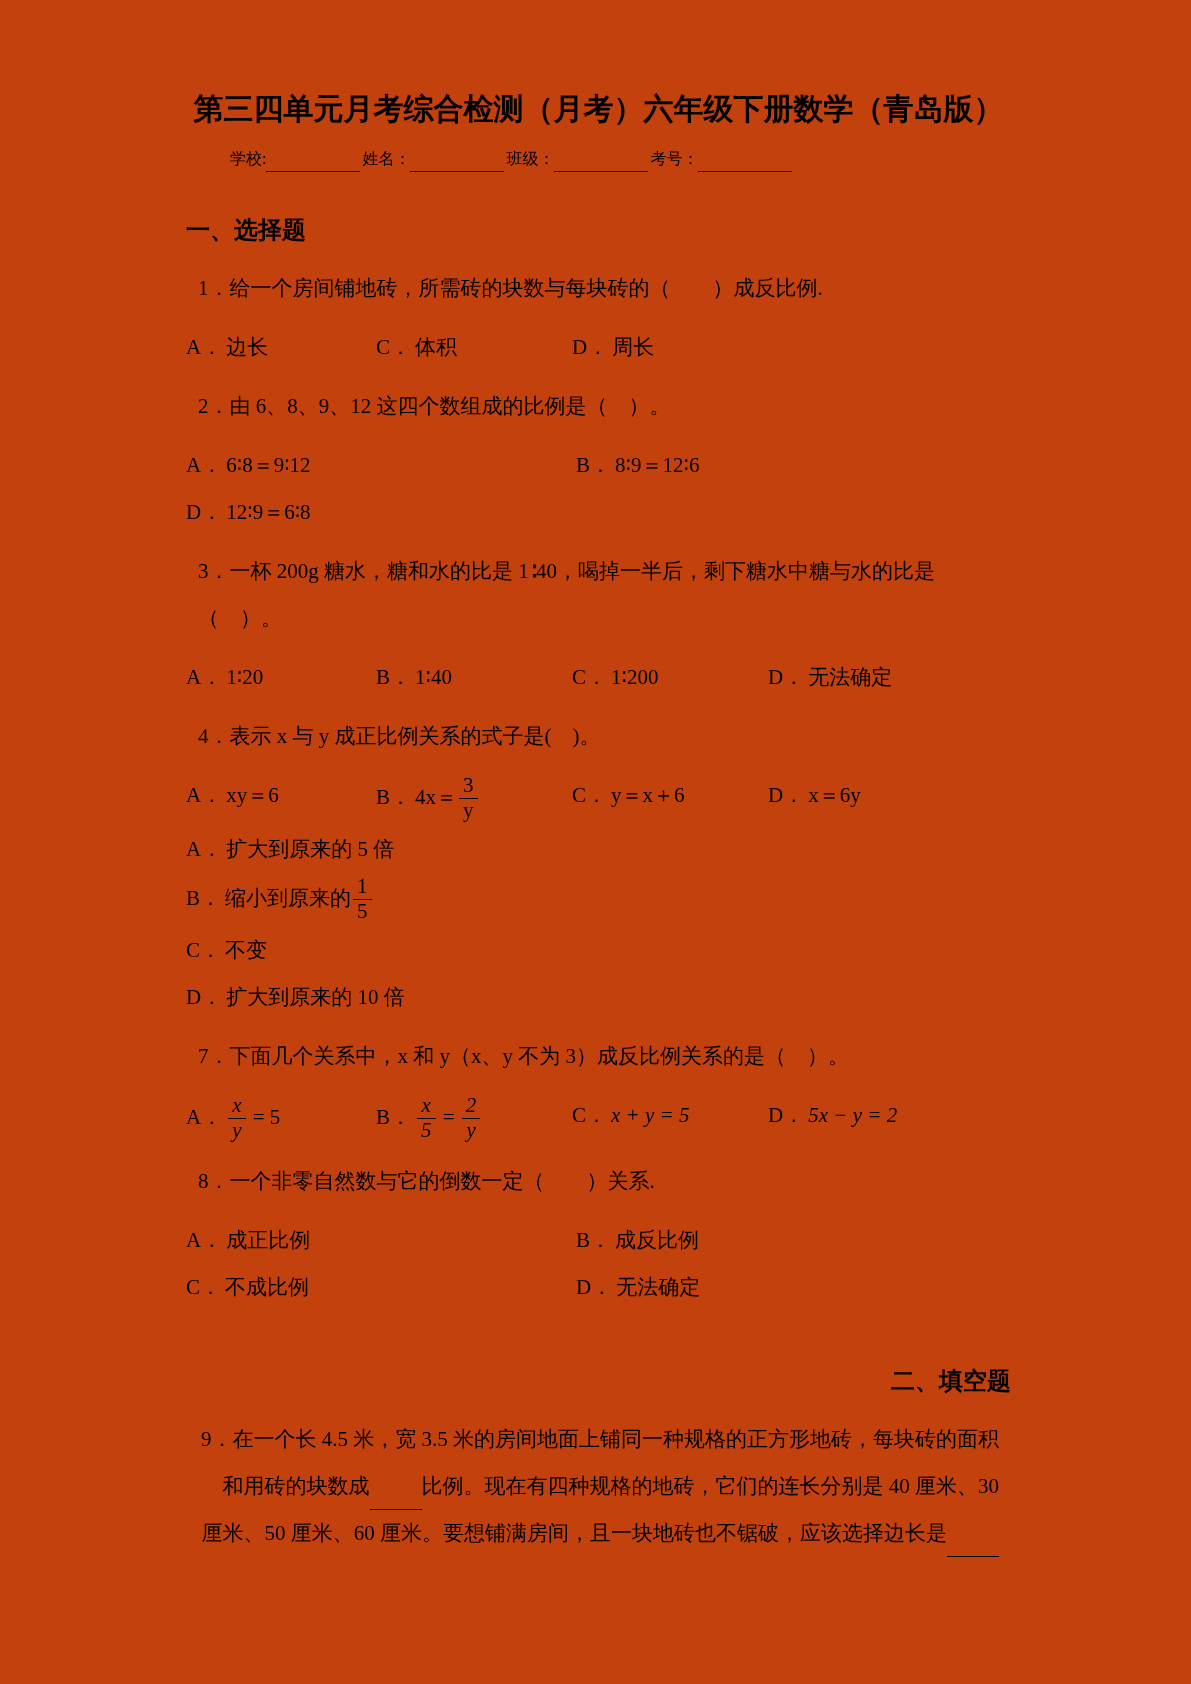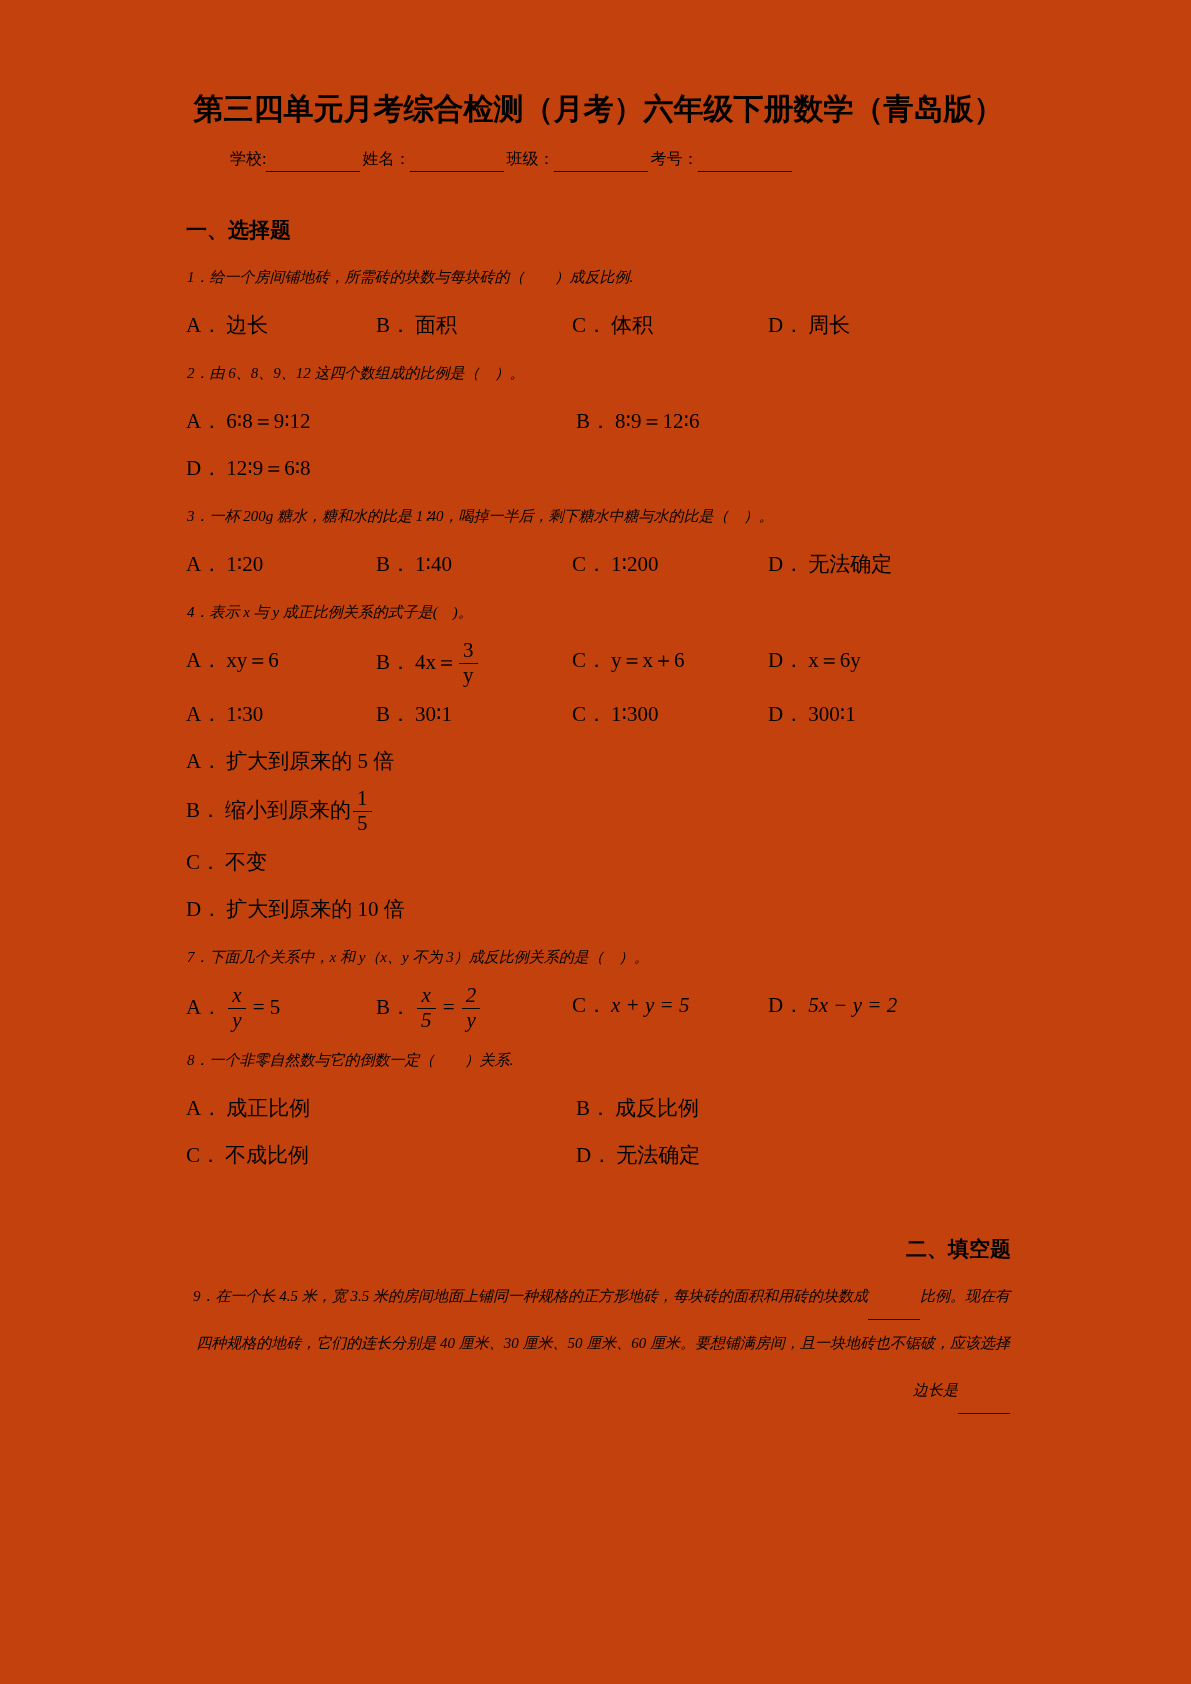--- a/index.html
+++ b/index.html
@@ -21,26 +21,26 @@
   .info-field { display: inline-block; }
   .info-label { display: inline; }
   .blank {
     display: inline-block; height: 1em; vertical-align: bottom;
     border-bottom: 1.6px solid #000;
   }
   .info-line .blank { width: 94px; margin-right: 2px; }
   .exam-body { margin-top: 34px; }
   .section-heading {
     margin: 0; font-family: "Liberation Sans", sans-serif; font-weight: bold;
-    font-size: 21px; line-height: 47px;
+    font-size: 24px; line-height: 47px;
   }
   .section { margin: 0; }
   .section + .section { margin-top: 46px; text-align: right; }
   .question { margin: 0; }
-  .line { margin: 1px; font-size: 15px; line-height: 47px; font-style: italic; }
+  .line { margin: 12px; font-size: 21px; line-height: 47px; }
   .stem .blank { width: 52px; }
   .opt-grid { display: grid; }
   .opt-grid.cols4 { grid-template-columns: 190px 196px 196px 1fr; }
   .opt-grid.cols2 { grid-template-columns: 390px 1fr; font-family: Liberation Serif, serif; }
   .opt { font-size: 21px; line-height: 47px; }
   .opts-list .opt { display: block; }
   .opt-label { margin-right: 4px; }
   .it { font-style: italic; }
   .frac {
     display: inline-block; vertical-align: middle; text-align: center;
@@ -56,21 +56,20 @@
   <div class="content">
     <h1 class="title">第三四单元月考综合检测（月考）六年级下册数学（青岛版）</h1>
     <div class="info-line"><span class="info-field"><span class="info-label">学校:</span><span class="blank"></span></span><span class="info-field"><span class="info-label">姓名：</span><span class="blank"></span></span><span class="info-field"><span class="info-label">班级：</span><span class="blank"></span></span><span class="info-field"><span class="info-label">考号：</span><span class="blank"></span></span></div>
     <div class="exam-body">
         <div class="section">
           <p class="section-heading">一、选择题</p>
           <div class="question">
             <p class="line stem"><span>1．给一个房间铺地砖，所需砖的块数与每块砖的（　　）成反比例.</span></p>
             <div class="opt-grid cols4">
               <div class="opt"><span class="opt-label">A．</span><span>边长</span></div>
-              <div class="opt"><span class="opt-label">B．</span><span>面积</span></div>
               <div class="opt"><span class="opt-label">C．</span><span>体积</span></div>
               <div class="opt"><span class="opt-label">D．</span><span>周长</span></div>
             </div>
           </div>
           <div class="question">
             <p class="line stem"><span>2．由 6、8、9、12 这四个数组成的比例是（　）。</span></p>
             <div class="opt-grid cols2">
               <div class="opt"><span class="opt-label">A．</span><span>6∶8＝9∶12</span></div>
               <div class="opt"><span class="opt-label">B．</span><span>8∶9＝12∶6</span></div>
               <div class="opt"><span class="opt-label">D．</span><span>12∶9＝6∶8</span></div>
@@ -88,26 +87,20 @@
           <div class="question">
             <p class="line stem"><span>4．表示 x 与 y 成正比例关系的式子是(　)。</span></p>
             <div class="opt-grid cols4">
               <div class="opt"><span class="opt-label">A．</span><span>xy＝6</span></div>
               <div class="opt"><span class="opt-label">B．</span><span>4x＝</span><span class="frac"><span class="fn">3</span><span class="fd">y</span></span></div>
               <div class="opt"><span class="opt-label">C．</span><span>y＝x＋6</span></div>
               <div class="opt"><span class="opt-label">D．</span><span>x＝6y</span></div>
             </div>
           </div>
           <div class="question">
-            <div class="opt-grid cols4">
-              <div class="opt"><span class="opt-label">A．</span><span>1∶30</span></div>
-              <div class="opt"><span class="opt-label">B．</span><span>30∶1</span></div>
-              <div class="opt"><span class="opt-label">C．</span><span>1∶300</span></div>
-              <div class="opt"><span class="opt-label">D．</span><span>300∶1</span></div>
-            </div>
           </div>
           <div class="question">
             <div class="opts-list">
               <div class="opt"><span class="opt-label">A．</span><span>扩大到原来的 5 倍</span></div>
               <div class="opt"><span class="opt-label">B．</span><span>缩小到原来的</span><span class="frac"><span class="fn">1</span><span class="fd">5</span></span></div>
               <div class="opt"><span class="opt-label">C．</span><span>不变</span></div>
               <div class="opt"><span class="opt-label">D．</span><span>扩大到原来的 10 倍</span></div>
             </div>
           </div>
           <div class="question">

